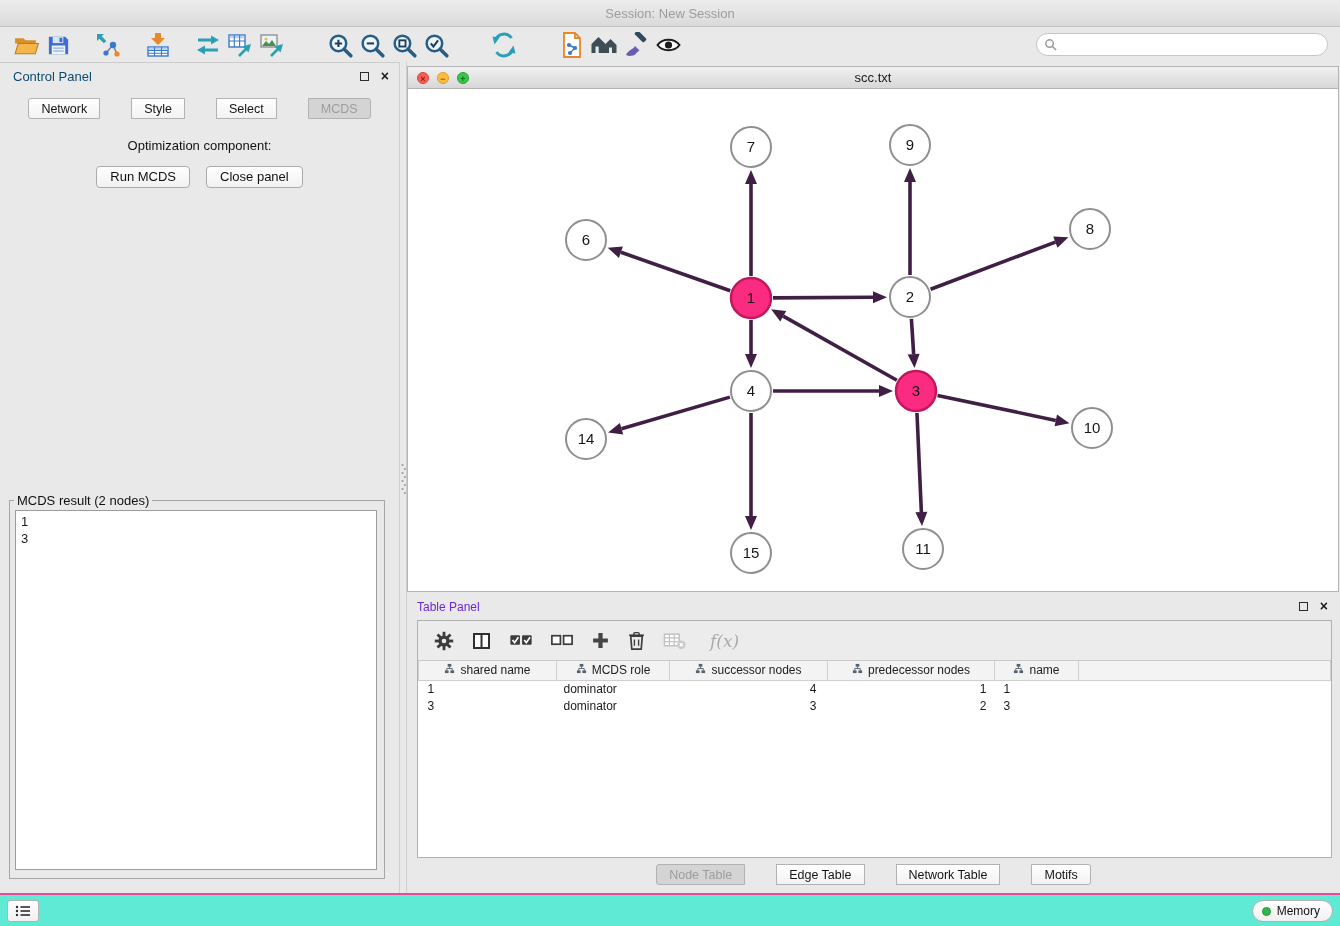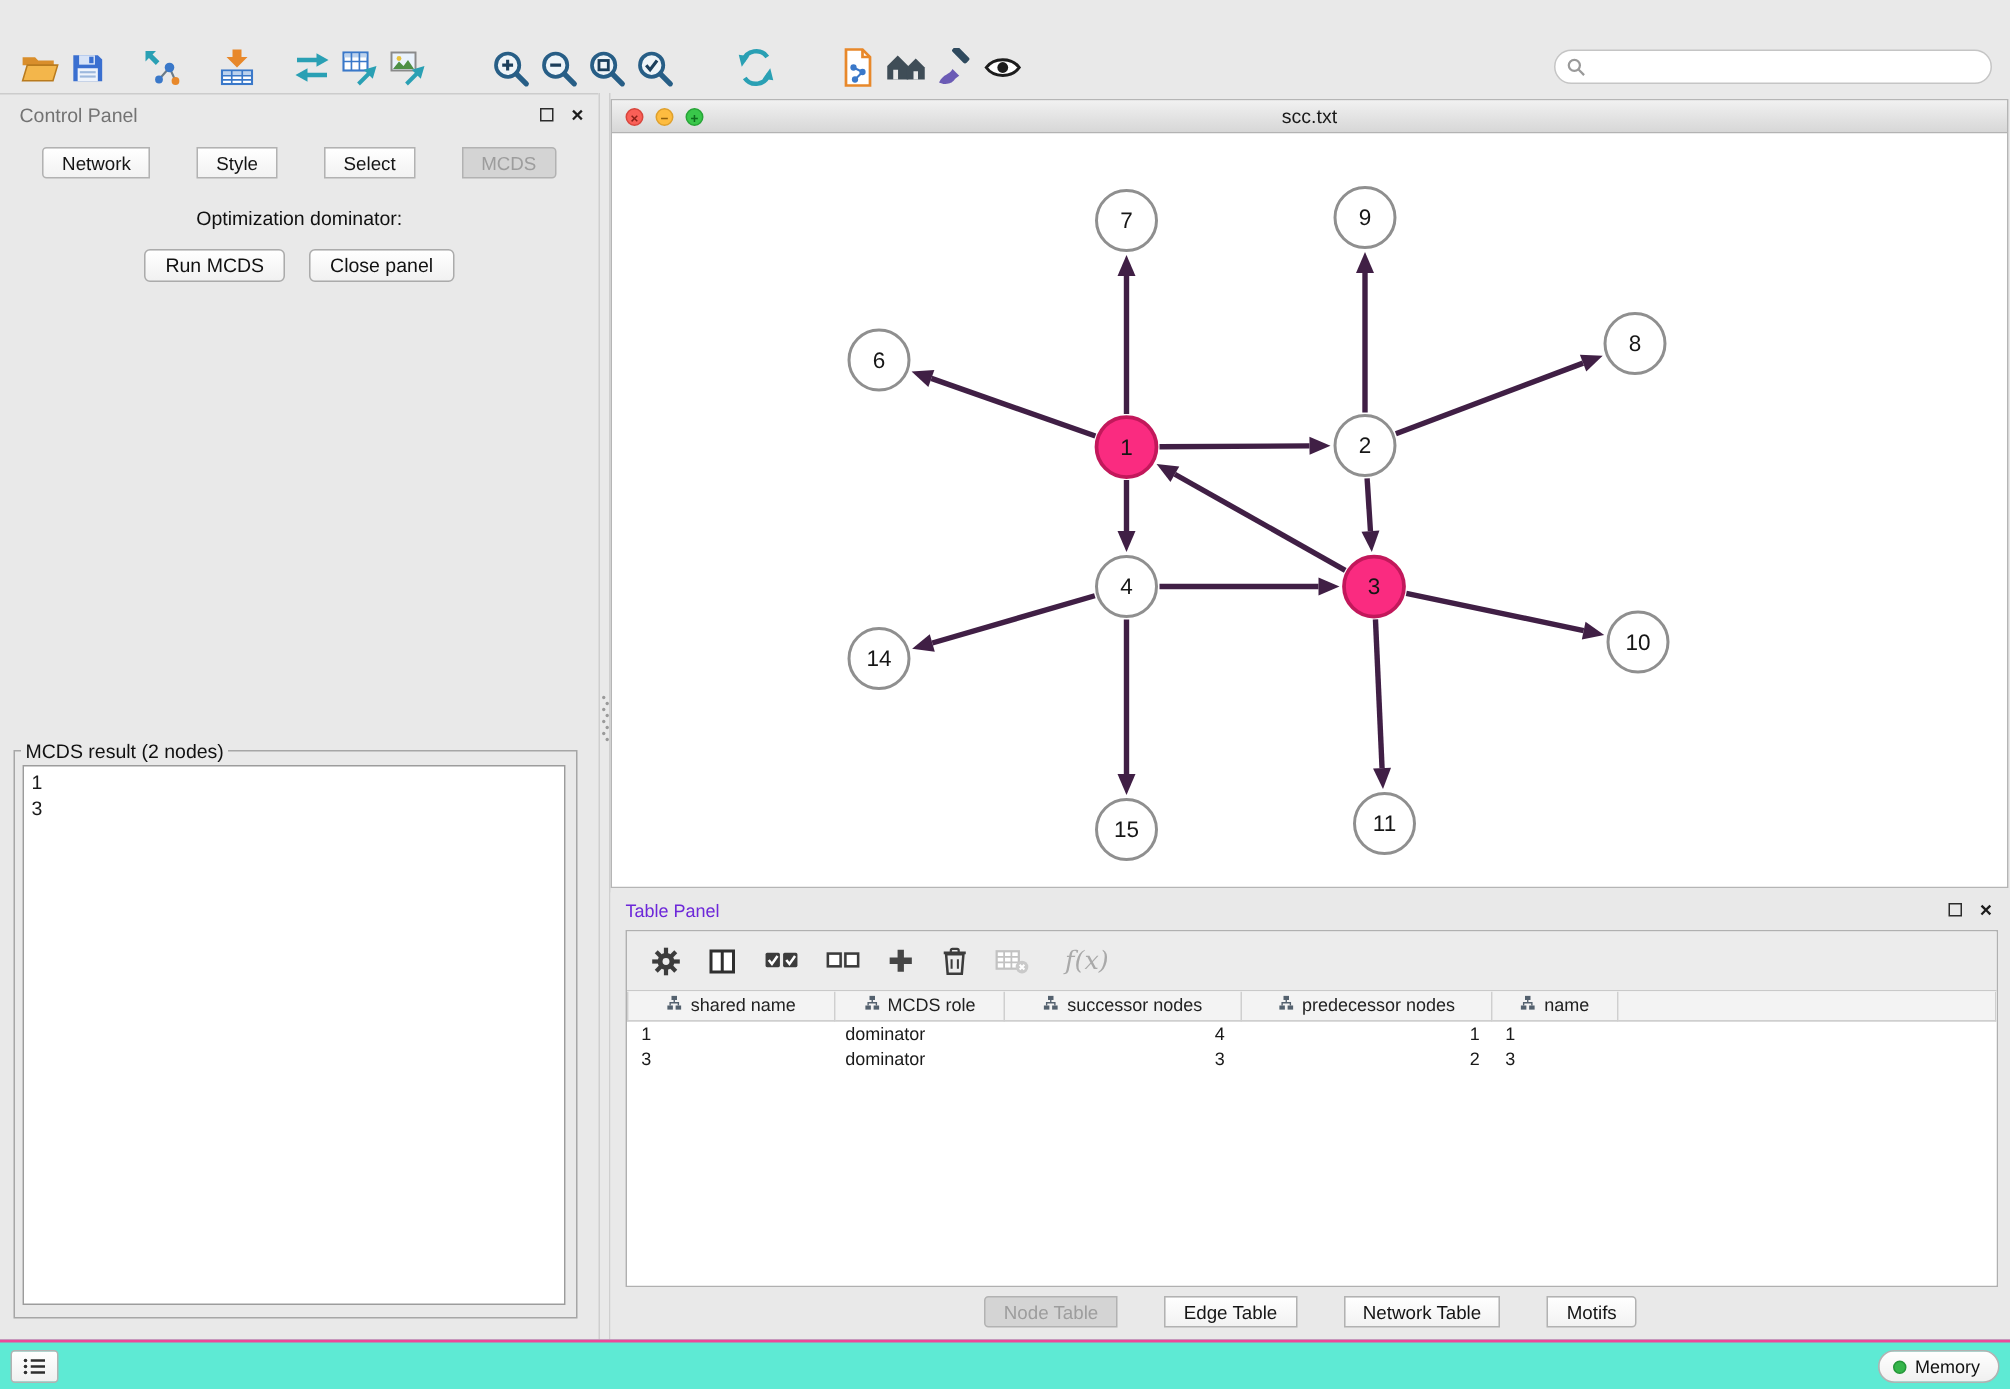--- a/index.html
+++ b/index.html
@@ -20,21 +20,21 @@
   .searchbox { position:absolute; right:12px; top:33px; width:292px; height:23px;
     background:#fff; border:1px solid #c5c5c5; border-radius:12px;
     display:flex; align-items:center; padding-left:7px; }
   .searchbox input { border:none; outline:none; flex:1; height:18px; font-size:12px;
     font-family:"Liberation Sans",sans-serif; background:transparent; }
 
   
   .control-panel { position:absolute; left:0; top:62px; width:399px; bottom:33px;
     background:#e9e9e9; border-top:1px solid #cccccc; }
   .cp-header { position:relative; height:28px; }
-  .cp-title { position:absolute; left:13px; top:6px; font-size:13px; color:#737373; }
+  .cp-title { position:absolute; left:13px; top:6px; font-size:13px; color:#0c4a6e; }
   .panel-float { position:absolute; top:9px; width:9px; height:9px; border:1.4px solid #2c2c2c; background:transparent; }
   .panel-x { position:absolute; top:4px; font-size:14px; font-weight:bold; color:#1c1c1c; line-height:18px; }
   .cp-header .panel-float { right:30px; }
   .cp-header .panel-x { right:10px; }
   .tabs-row { display:flex; justify-content:center;gap:32px; }
   .cp-tabs { margin-top:7px; }
   .tab { height:21px; line-height:20px; padding:0 12px; font-size:12.5px;
     background:linear-gradient(#ffffff,#f2f2f2); border:1px solid #b2b2b2; margin-left:-1px; color:#151515; }
   .tab:first-child { border-radius:3px 0 0 3px; margin-left:0; }
   .tab:last-child { border-radius:0 3px 3px 0; }
@@ -108,20 +108,23 @@
   .memory-btn { position:absolute; right:7px; top:5px; height:22px; border:1px solid #b2b2b2;
     border-radius:11px; background:linear-gradient(#ffffff,#f0f0f0); display:flex;
     align-items:center; gap:6px; padding:0 12px 0 9px; font-size:12px; color:#111; }
   .mem-dot { width:9px; height:9px; border-radius:50%; background:#35b54a; border:1px solid #249638; }
 </style>
 </head>
 <body>
 
 <div class="app">
 
+  <div class="titlebar">
+    <span>Session: New Session</span>
+  </div>
 
   <div class="main-toolbar">
     <div class="tbi">
       <svg width="27" height="27" viewBox="0 0 26 26">
         <path d="M2 6 h8 l2 2 h10 v3 H2 z" fill="#d98e2b"></path>
         <path d="M2 21 L5 11 h19.5 l-3 10 z" fill="#f3b64b" stroke="#b97b1e" stroke-width="1"></path>
       </svg>
     </div>
     <div class="tbi">
       <svg width="25" height="25" viewBox="0 0 26 26">
@@ -268,21 +271,21 @@
       <span class="cp-title">Control Panel</span>
       <span class="panel-float"></span>
       <span class="panel-x">×</span>
     </div>
     <div class="tabs-row cp-tabs">
       <div class="tab">Network</div>
       <div class="tab">Style</div>
       <div class="tab">Select</div>
       <div class="tab selected">MCDS</div>
     </div>
-    <div class="opt-label">Optimization dominator:</div>
+    <div class="opt-label">Optimization component:</div>
     <div class="cp-buttons">
       <button class="btn">Run MCDS</button>
       <button class="btn">Close panel</button>
     </div>
     <fieldset class="result-fieldset">
       <legend>MCDS result (2 nodes)</legend>
       <div class="result-list">
           <div>1</div>
           <div>3</div>
         </div>

